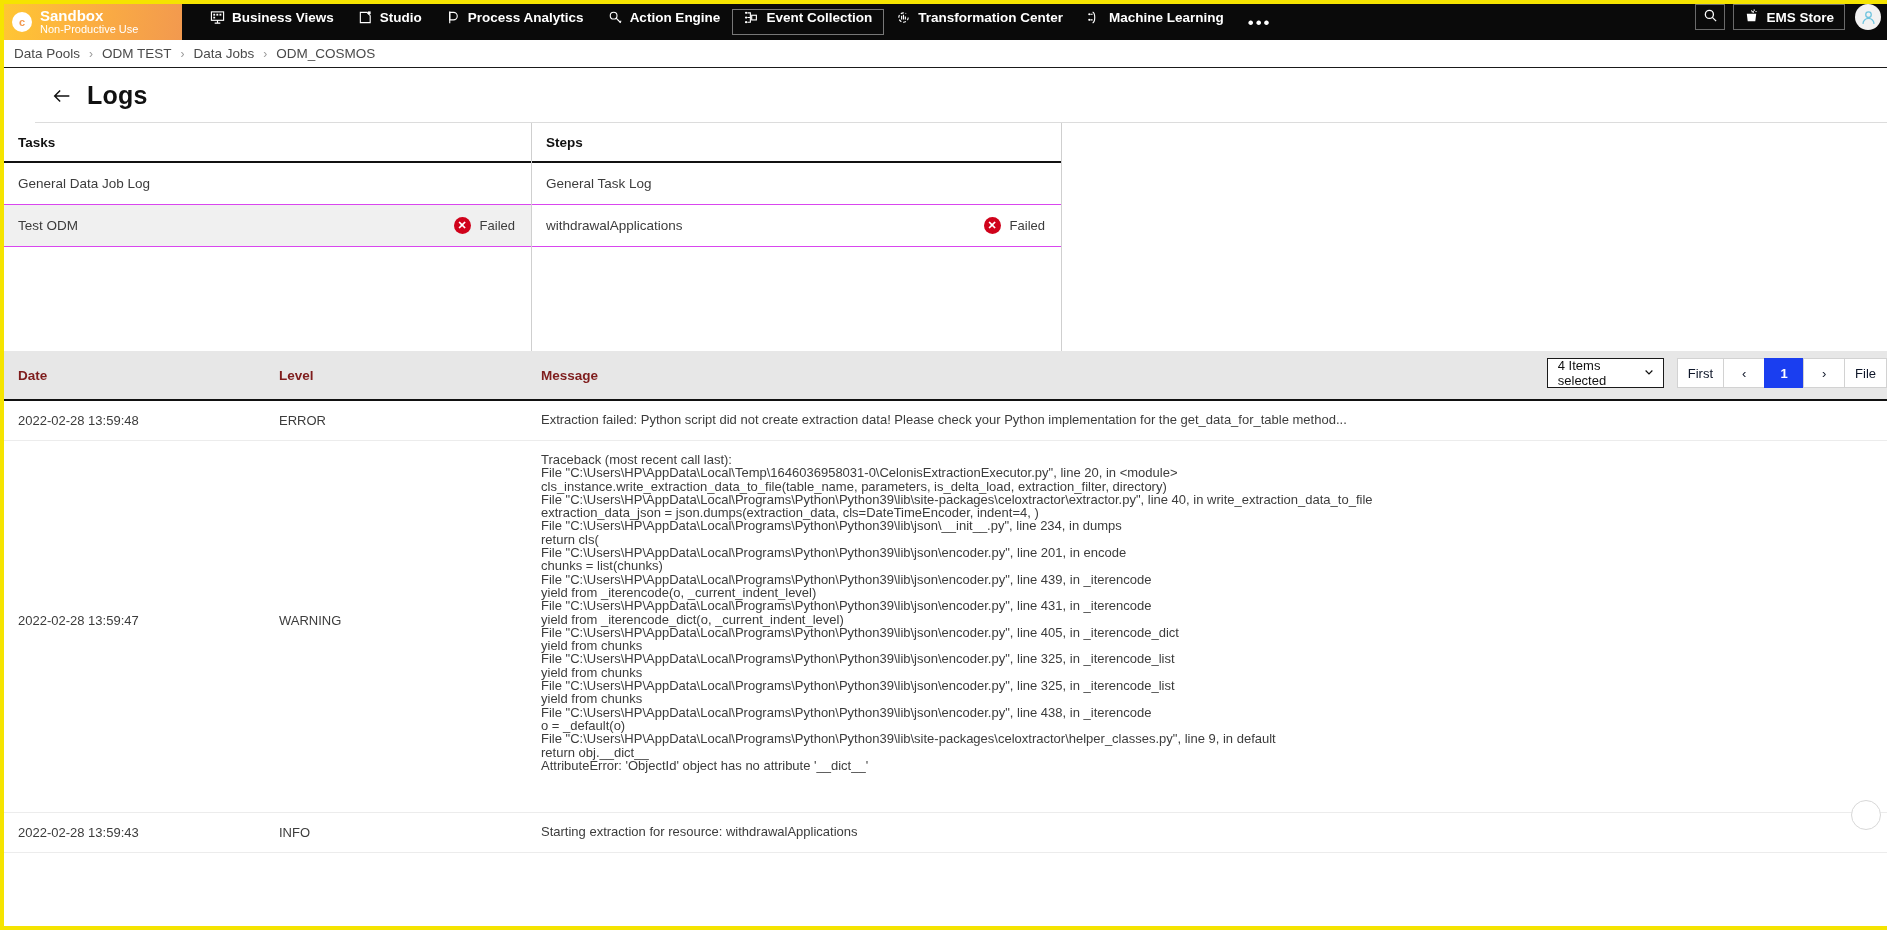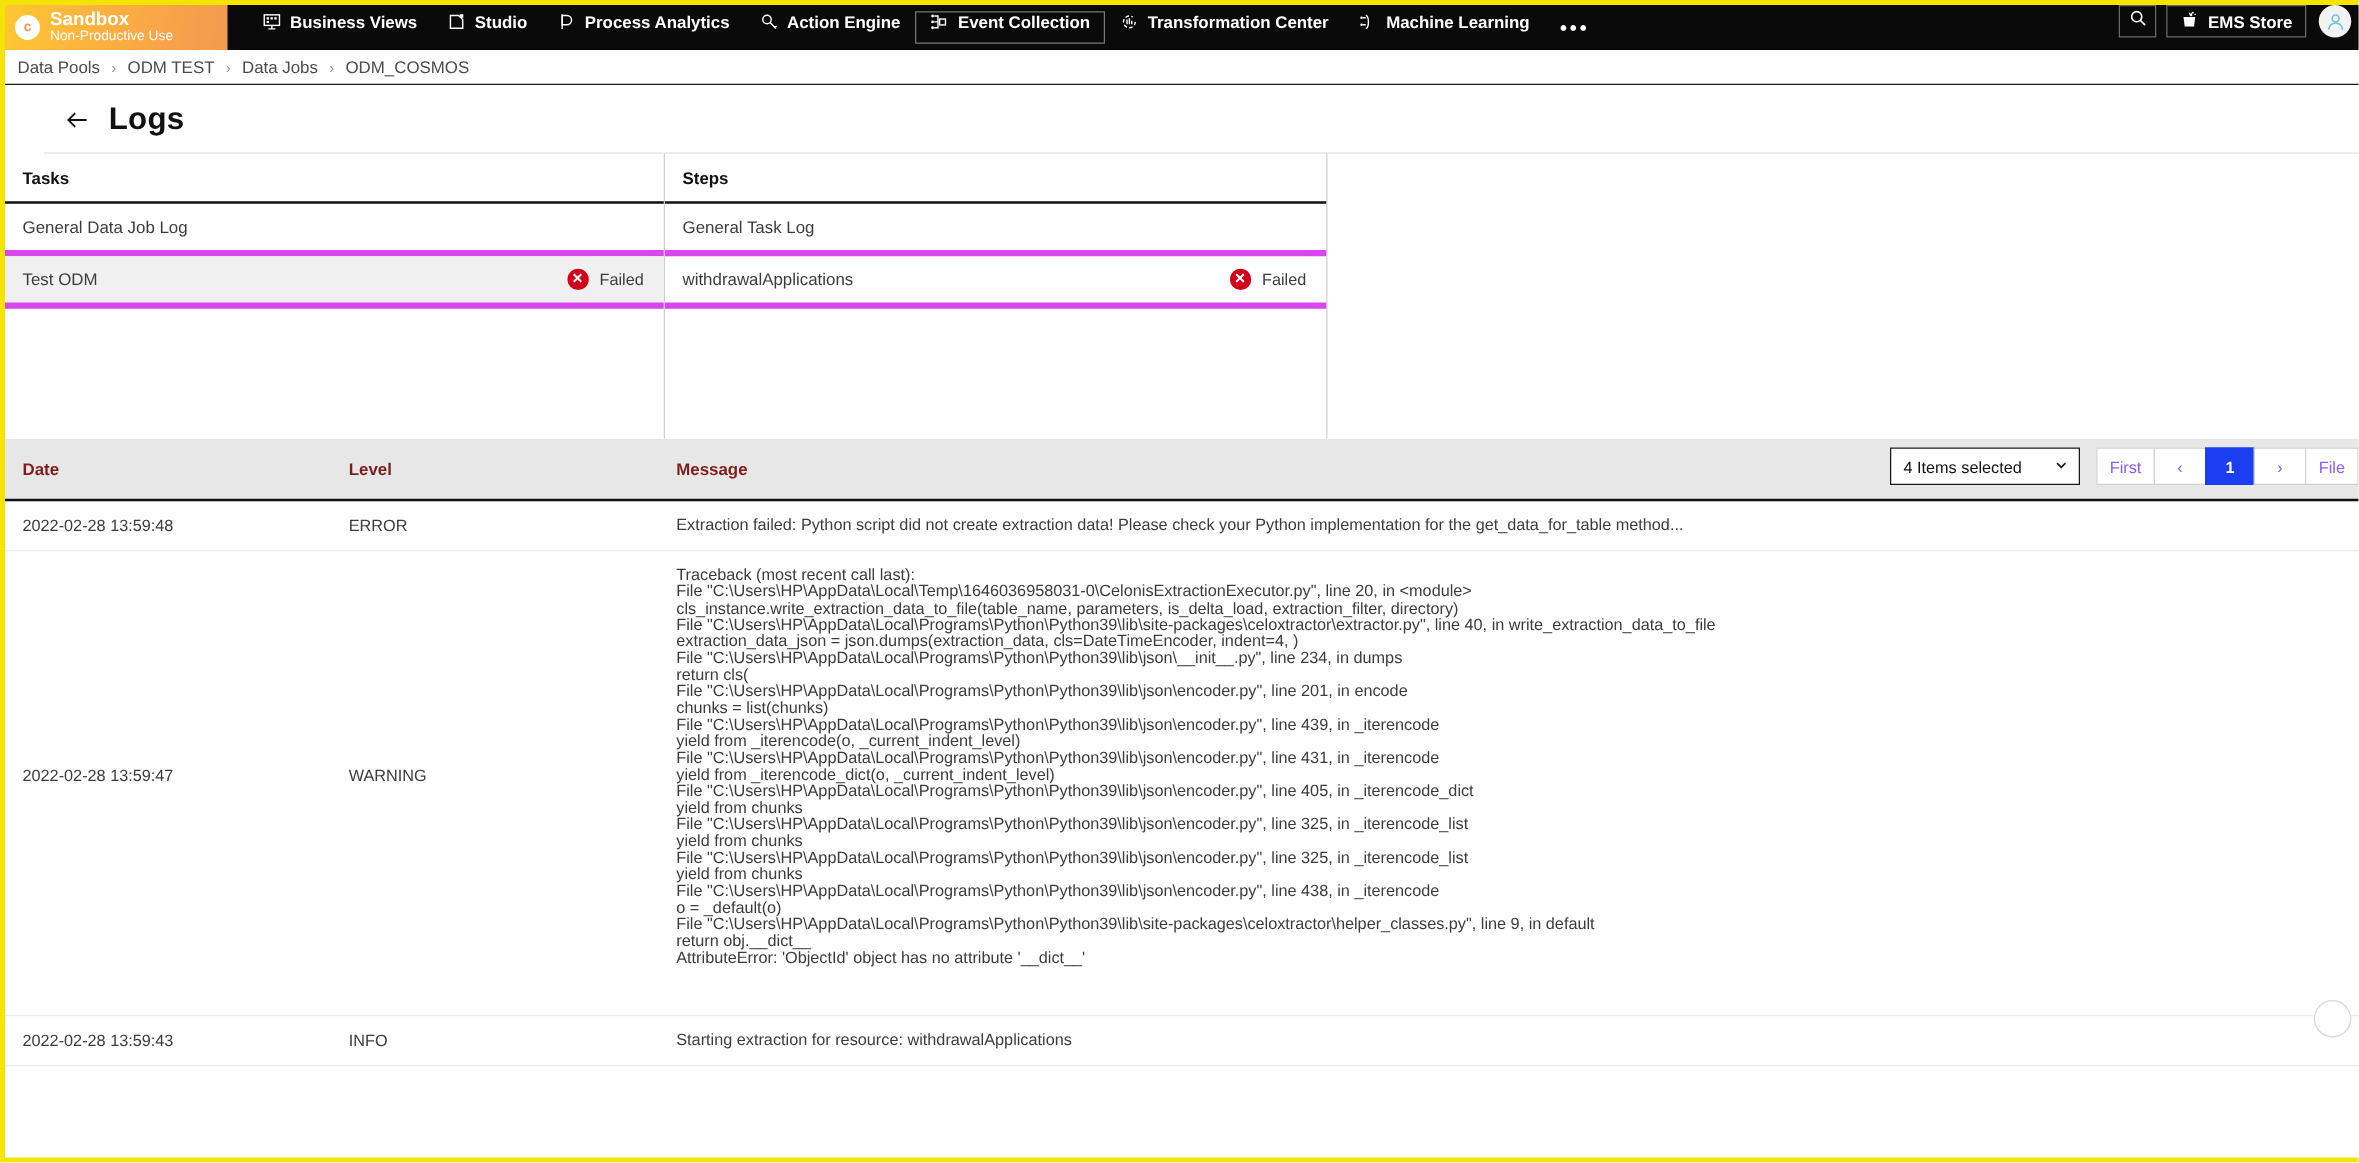--- a/index.html
+++ b/index.html
@@ -116,21 +116,21 @@
   .pane-steps { width: 530px; border-right: 1px solid #cfcfcf; }
   .pane-empty { flex: 1 1 auto; }
   .pane-head {
     height: 40px; display: flex; align-items: center; padding-left: 14px;
     font-size: 13.5px; font-weight: 700; color: #111;
     border-bottom: 2px solid #111;
   }
   .row {
     height: 42px; display: flex; align-items: center;
     padding: 0 16px 0 14px; font-size: 13.5px; color: #3c3c3c;
-    border-bottom: 5px solid #d946ef; cursor: pointer; justify-content: center;
+    border-bottom: 1px solid #d946ef; cursor: pointer; justify-content: center;
   }
   .row.selected { background: #f0f0f0; }
   .row .row-label { flex: 1 1 auto; }
   .status {
     display: flex; align-items: center; gap: 9px;
     font-size: 13px; color: #3c3c3c;
   }
   .status-dot {
     width: 17px; height: 17px; border-radius: 50%;
     background: #d0021b; color: #fff;
@@ -150,29 +150,29 @@
   .col-date { width: 275px; padding-left: 14px; }
   .col-level { width: 262px; }
   .col-msg { flex: 1 1 auto; padding-right: 8px; }
   .log-head .hcell { font-size: 13.5px; font-weight: 700; color: #7f1d1d; }
 
   .pager {
     position: absolute; right: 0; top: 7px;
     display: flex; align-items: center; gap: 0;
   }
   .select-items {
-    width: 152px; height: 30px; background: #fff; border: 1px solid #1a1a1a;
+    width: 117px; height: 30px; background: #fff; border: 1px solid #1a1a1a;
     display: flex; align-items: center; justify-content: space-between;
     padding: 0 8px 0 10px; font-size: 13px; color: #111; cursor: pointer;
     margin-right: 14px;
   }
   .pg-btn {
     min-width: 42px; height: 30px; border: 1px solid #d2d2d2; background: #fff;
     display: flex; align-items: center; justify-content: center;
-    font-size: 13px; color: #8b5cf6; cursor: pointer;
+    font-size: 13px; color: #0f172a; cursor: pointer;
     margin-left: -1px; padding: 0 10px;
   }
   .pg-btn.page {
     background: #1a3ef0; border-color: #1a3ef0; color: #fff; font-weight: 700;
     min-width: 40px; padding: 0;
   }
 
   .log-row { display: flex; border-bottom: 1px solid #ececec; }
   .log-row .cell { font-size: 13px; color: #3c3c3c; padding-top: 12px; padding-bottom: 12px; }
   .log-row .cell.date { width: 275px; padding-left: 14px; }

